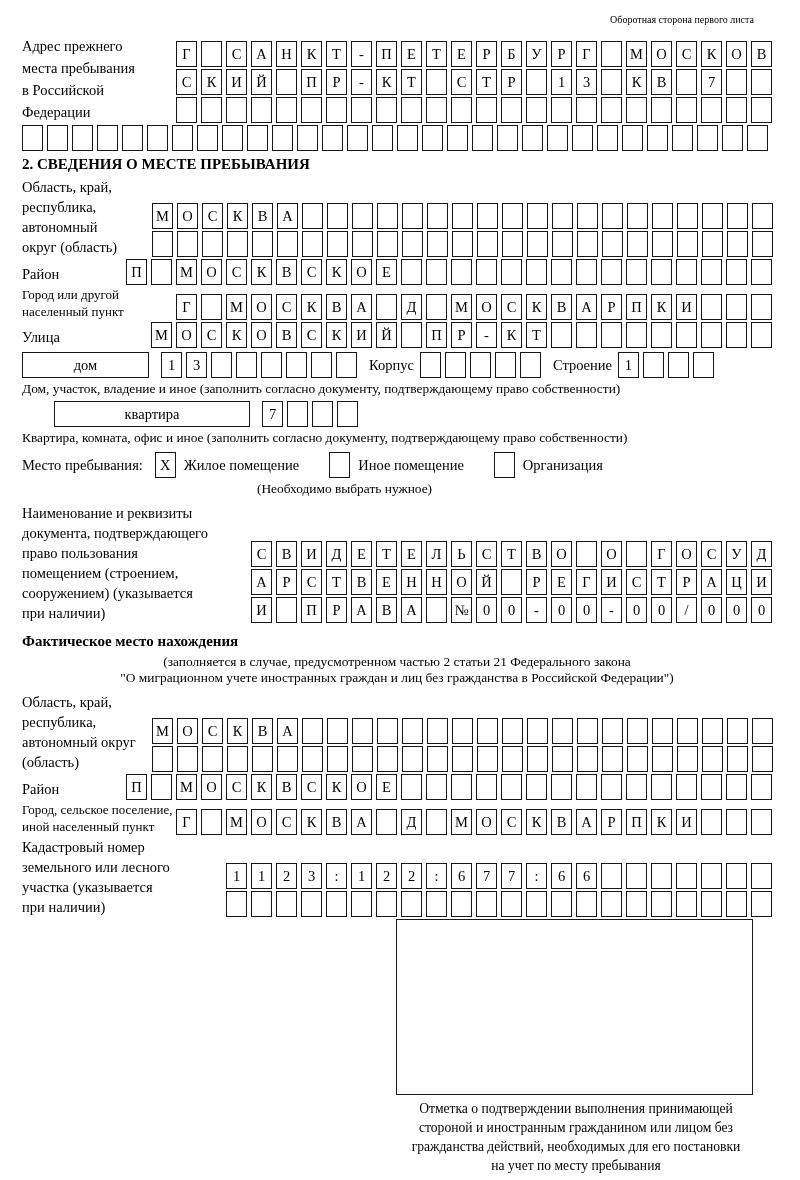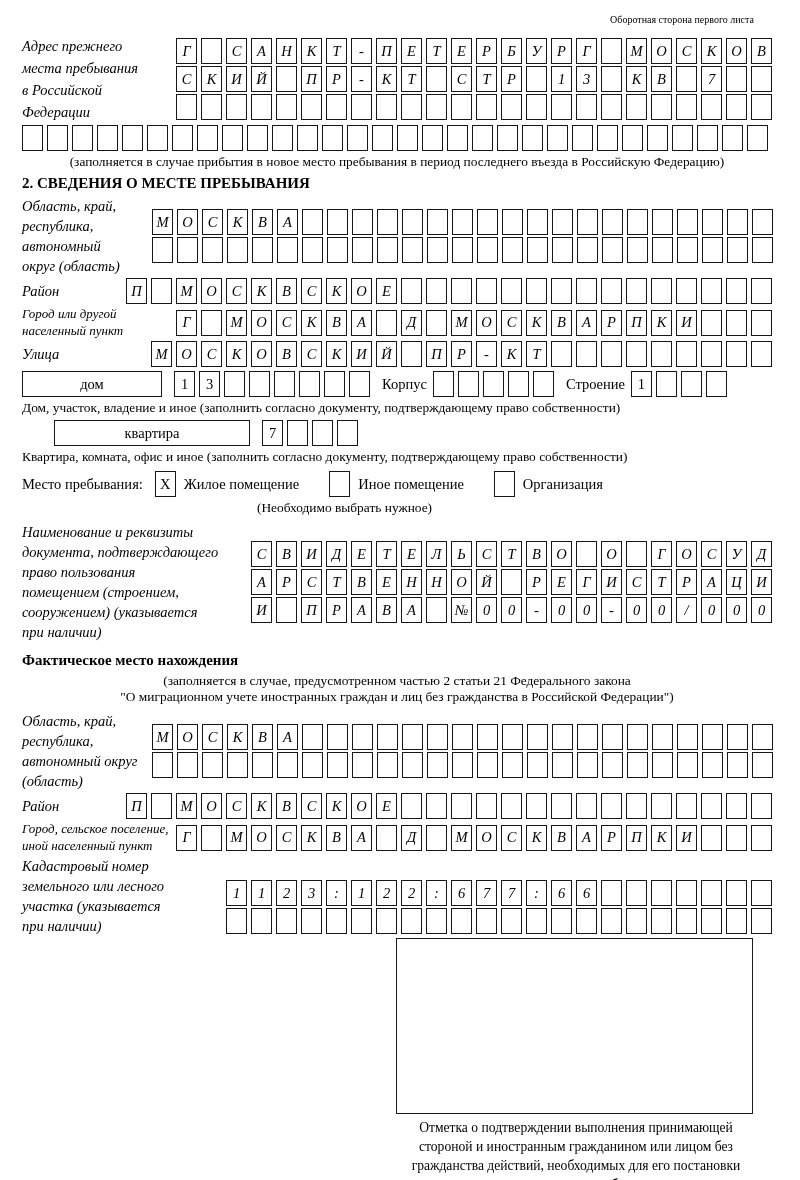--- a/index.html
+++ b/index.html
@@ -1,21 +1,21 @@
 <!DOCTYPE html>
 <html><head>
 <meta charset="utf-8">
 <style>
   html,body{margin:0;padding:0;background:#fff;}
   body{width:800px;height:1180px;overflow:hidden;color:#000;
        font-family:"Liberation Serif",serif;}
   .page{padding:14px 28px 0 22px;box-sizing:border-box;width:800px;}
   .hdr{text-align:right;font-size:10px;margin-right:18px;}
 
-  .block{display:flex;align-items:center;margin-top:2px;font-style:italic;}
+  .block{display:flex;align-items:flex-end;margin-top:2px;}
   .lbl{font-size:14.5px;line-height:22px;white-space:pre-line;flex:0 0 auto;}
   .lbl-20{line-height:20px;}
   .lbl-sm{font-size:13px;line-height:16.5px;}
   .rows{display:flex;flex-direction:column;gap:2px;margin-left:auto;}
   .grid{display:flex;gap:4px;flex:0 0 auto;}
   .ml{margin-left:auto;}
   .cb{display:inline-flex;width:21px;height:26px;box-sizing:border-box;
       border:1.6px solid #161616;align-items:center;justify-content:center;
       font-size:14.5px;flex:0 0 auto;background:#fff;}
   .fullrow{margin-top:2px;}
@@ -156,21 +156,20 @@
       <span class="cb"></span>
       <span class="cb"></span>
       <span class="cb"></span>
       <span class="cb"></span>
       <span class="cb"></span>
       <span class="cb"></span>
       <span class="cb"></span>
       <span class="cb"></span>
       <span class="cb"></span>
     </div>
-  <div class="note note-c">(заполняется в случае прибытия в новое место пребывания в период последнего въезда в Российскую Федерацию)</div>
 
   <div class="sect-title">2. СВЕДЕНИЯ О МЕСТЕ ПРЕБЫВАНИЯ</div>
 
   <div class="block">
     <div class="lbl lbl-20" style="width:130px;">Область, край,
 республика,
 автономный
 округ (область)</div>
     <div class="rows">
       <div class="grid">
@@ -318,21 +317,21 @@
         <span class="cb"></span>
         <span class="cb"></span>
         <span class="cb"></span>
         <span class="cb"></span>
         <span class="cb"></span>
         <span class="cb"></span>
       </div>
   </div>
 
   <div class="inline-row">
-    <div class="wide" style="width:140px;">дом</div>
+    <div class="wide" style="width:127px;">дом</div>
     <div class="grid" style="margin-left:12px;">
         <span class="cb">1</span>
         <span class="cb">3</span>
         <span class="cb"></span>
         <span class="cb"></span>
         <span class="cb"></span>
         <span class="cb"></span>
         <span class="cb"></span>
         <span class="cb"></span>
       </div>

